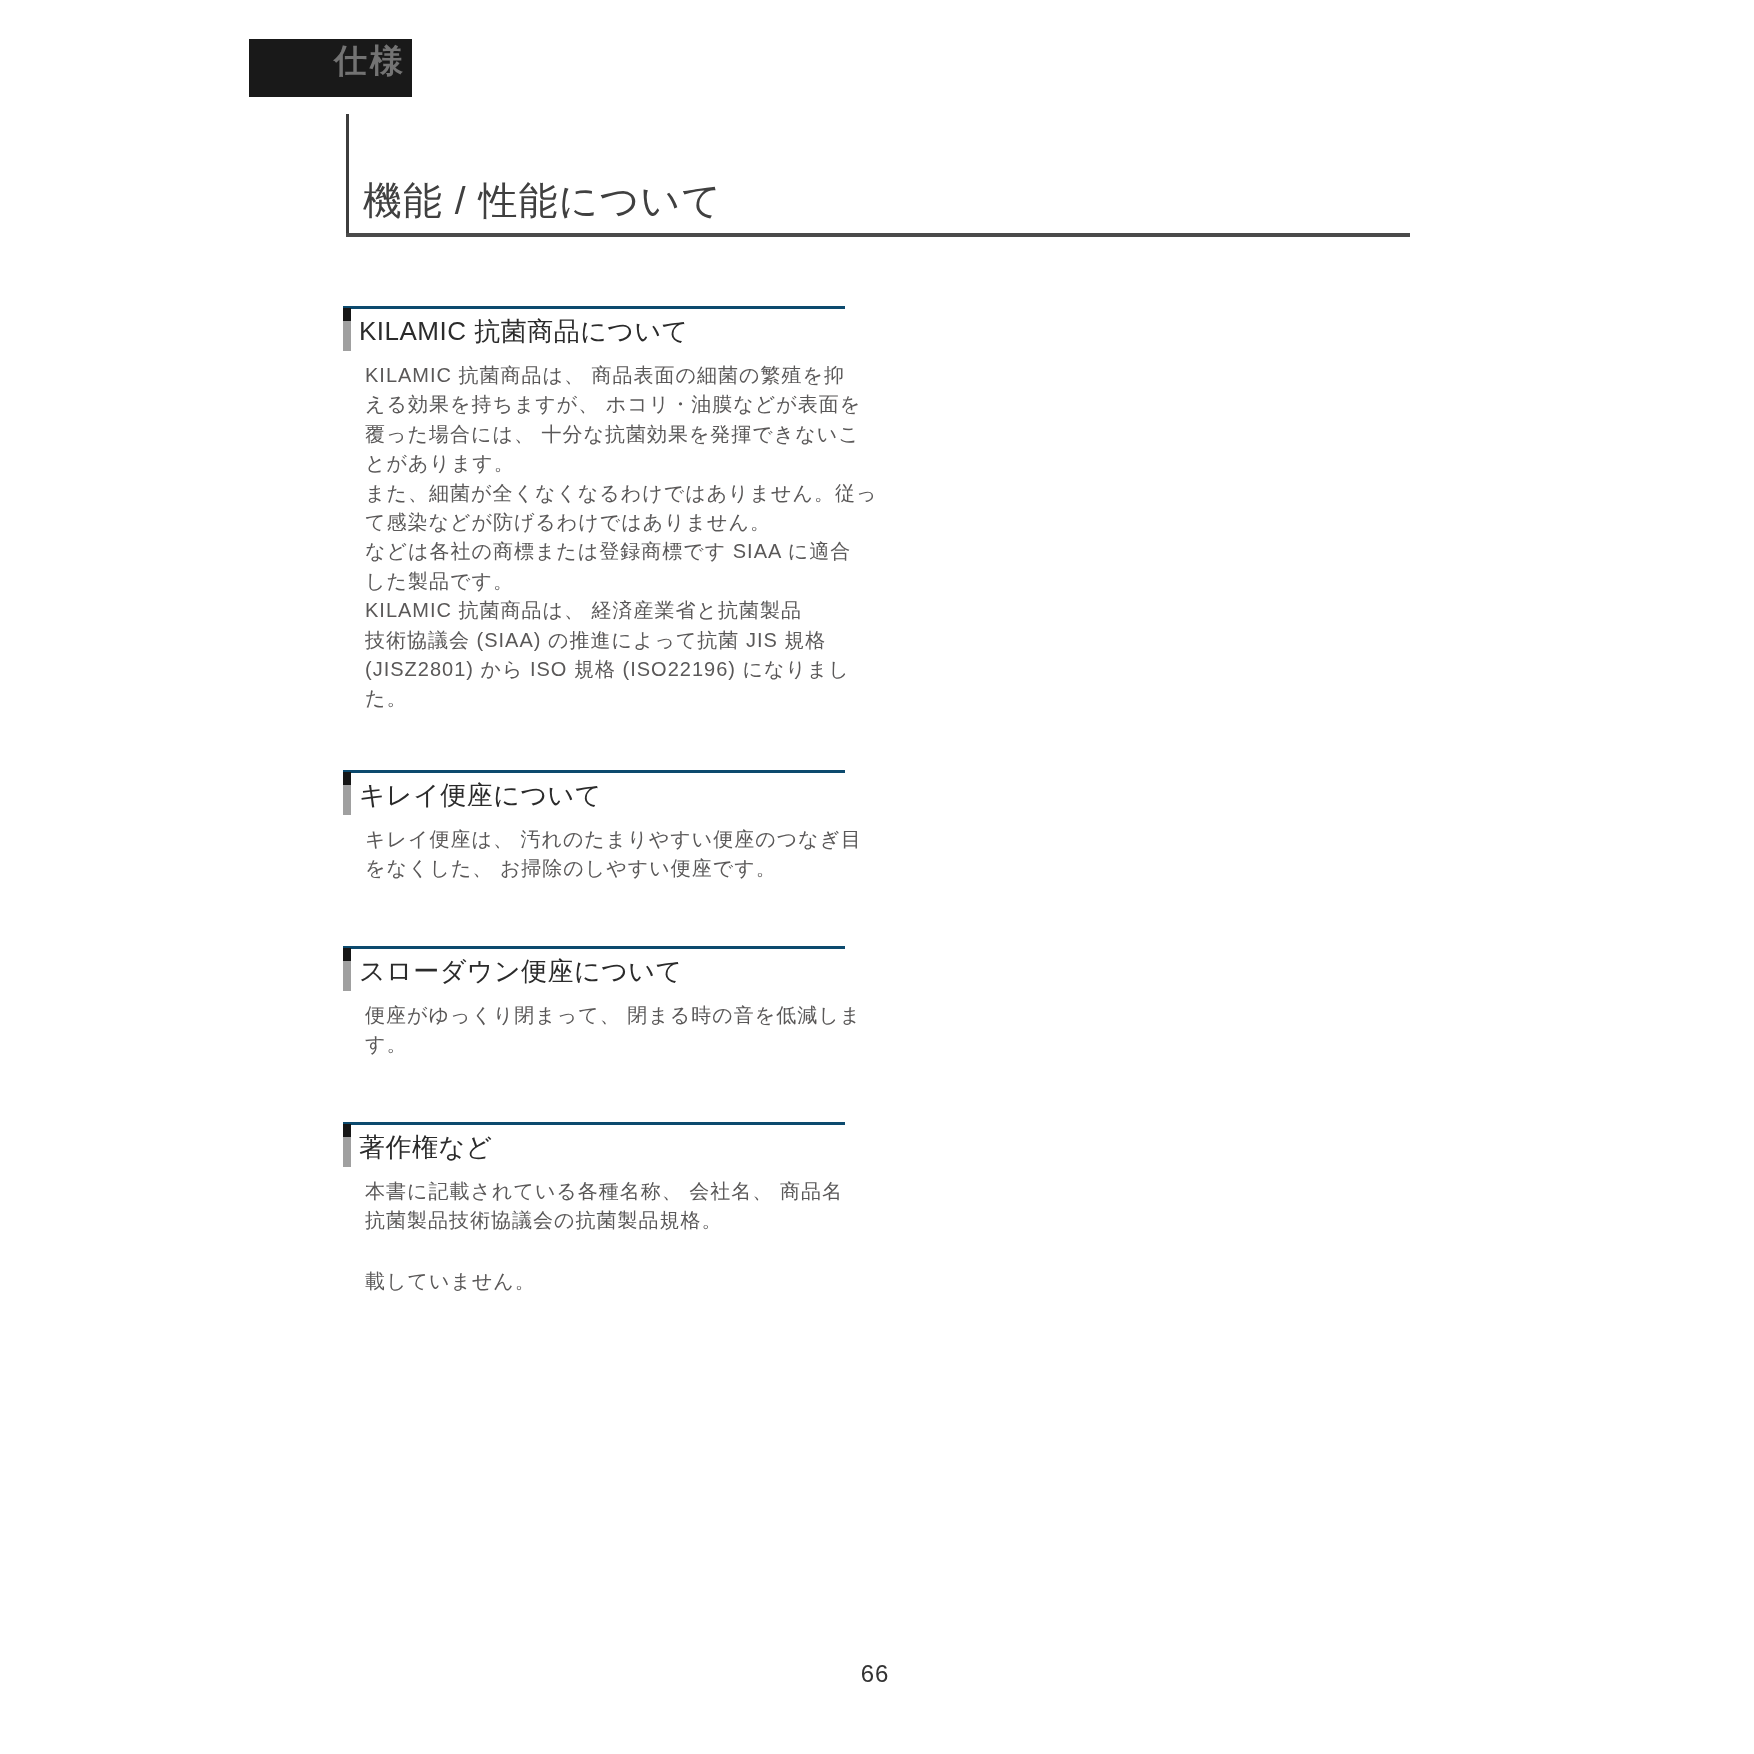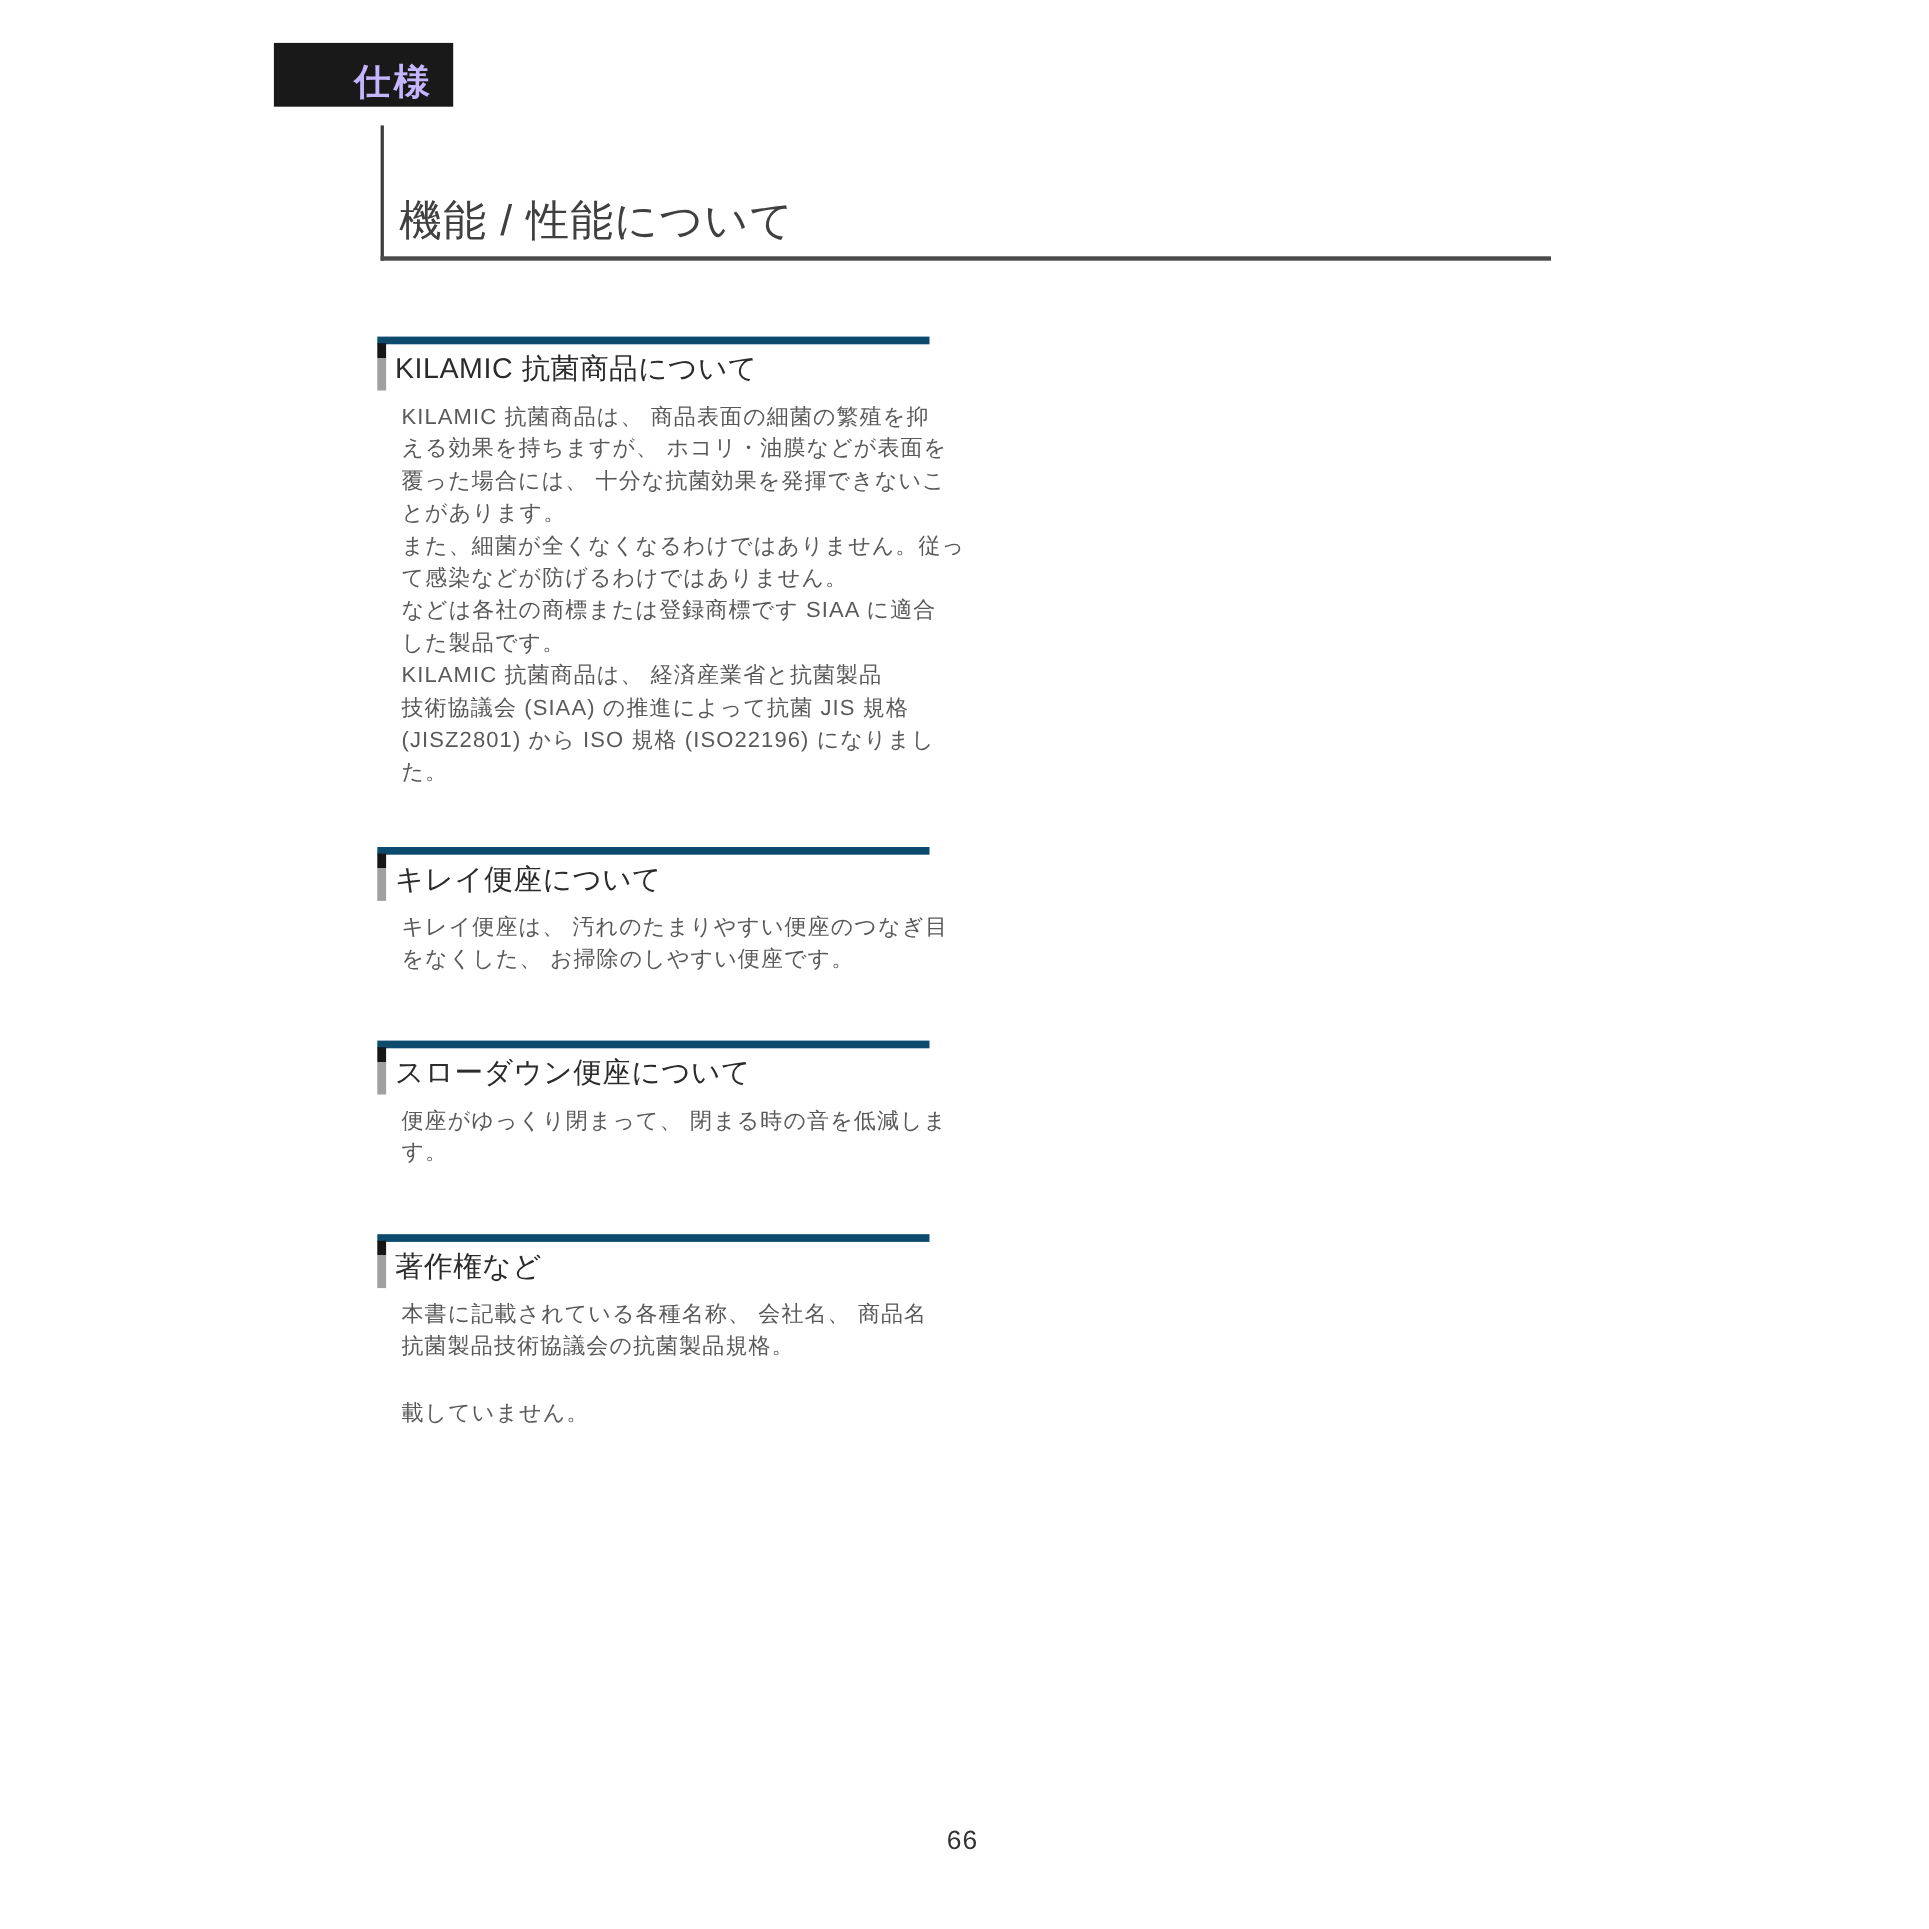--- a/index.html
+++ b/index.html
@@ -3,33 +3,33 @@
 <meta charset="utf-8">
 <style>
   html,body{margin:0;padding:0;background:#e8e8e8;}
   .page{
     position:relative;width:1754px;height:1754px;background:#ffffff;
     font-family:"Liberation Sans","DejaVu Sans",sans-serif;color:#2b2b2b;
     overflow:hidden;margin:0 auto;
   }
   .kicker{
     position:absolute;left:249px;top:39px;width:163px;height:58px;
-    background:#191919;color:#c4b5fd;font-size:33px;font-weight:bold;
-    display:flex;align-items:flex-end;justify-content:flex-end;
-    padding-right:18px;box-sizing:border-box;letter-spacing:3px;
+    background:#191919;color:#737373;font-size:33px;font-weight:bold;
+    display:flex;align-items:flex-start;justify-content:flex-end;
+    padding-right:6px;box-sizing:border-box;letter-spacing:3px;
   }
   .title-vline{position:absolute;left:346px;top:114px;width:3px;height:123px;background:#3d3d3d;}
   .title-rule{position:absolute;left:346px;top:233px;width:1064px;height:4px;background:#4a4a4a;}
   .page-title{
     position:absolute;left:363px;top:174px;font-size:39px;color:#404040;
     letter-spacing:1px;white-space:nowrap;
   }
   .section{
     position:absolute;left:343px;width:502px;
-    border-top:7px solid #0c4a6e;box-sizing:border-box;
+    border-top:3px solid #0c4a6e;box-sizing:border-box;
   }
   .sec-head{position:relative;padding:4px 0 0 16px;}
   .sec-bar{
     position:absolute;left:0;top:-1px;width:8px;height:43px;
     background:linear-gradient(to bottom,#161616 0px,#161616 13px,#a0a0a0 13px,#a0a0a0 100%);
   }
   .sec-title{font-size:26px;line-height:36px;color:#2b2b2b;letter-spacing:0.5px;white-space:nowrap;}
   .sec-body{margin:12px 0 0 22px;width:480px;color:#5a5858;}
   .bl{font-size:20px;line-height:29.4px;letter-spacing:1px;white-space:nowrap;}
   .para-gap{margin-top:31px;}

